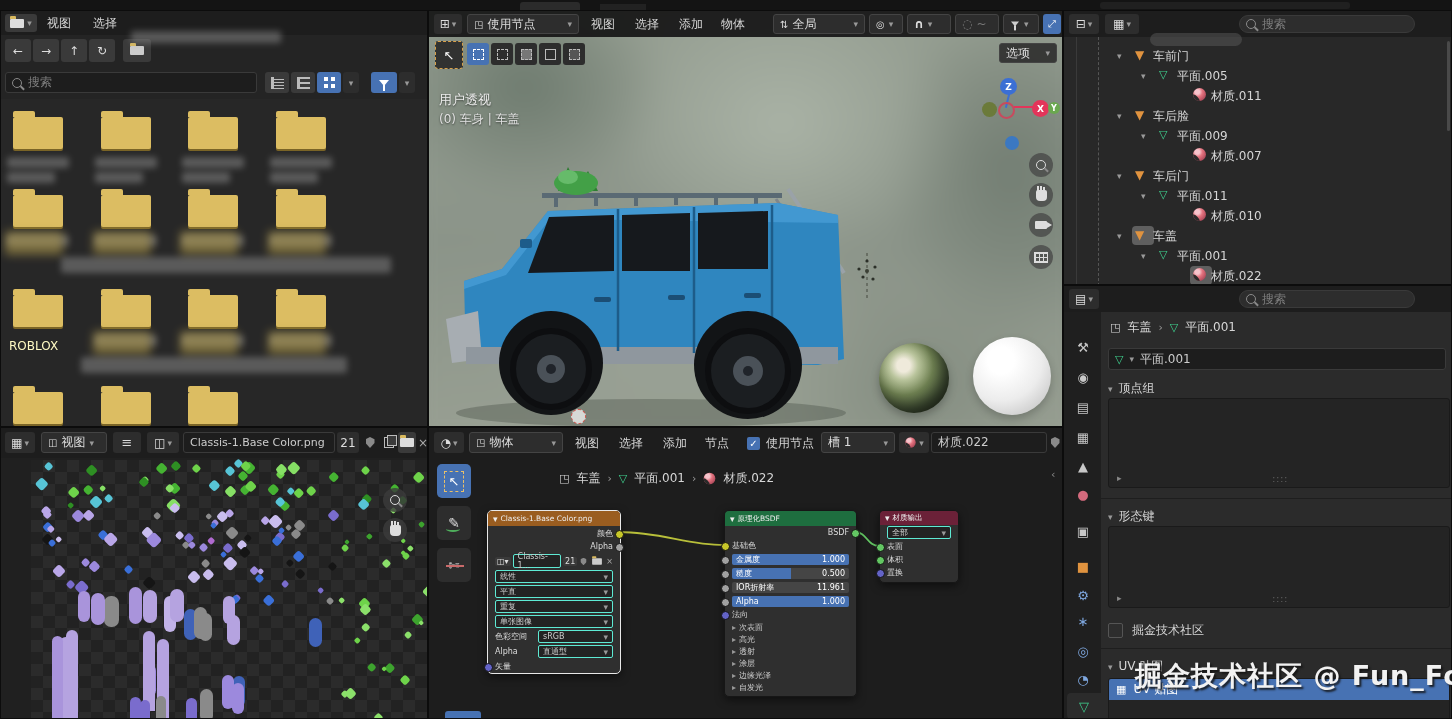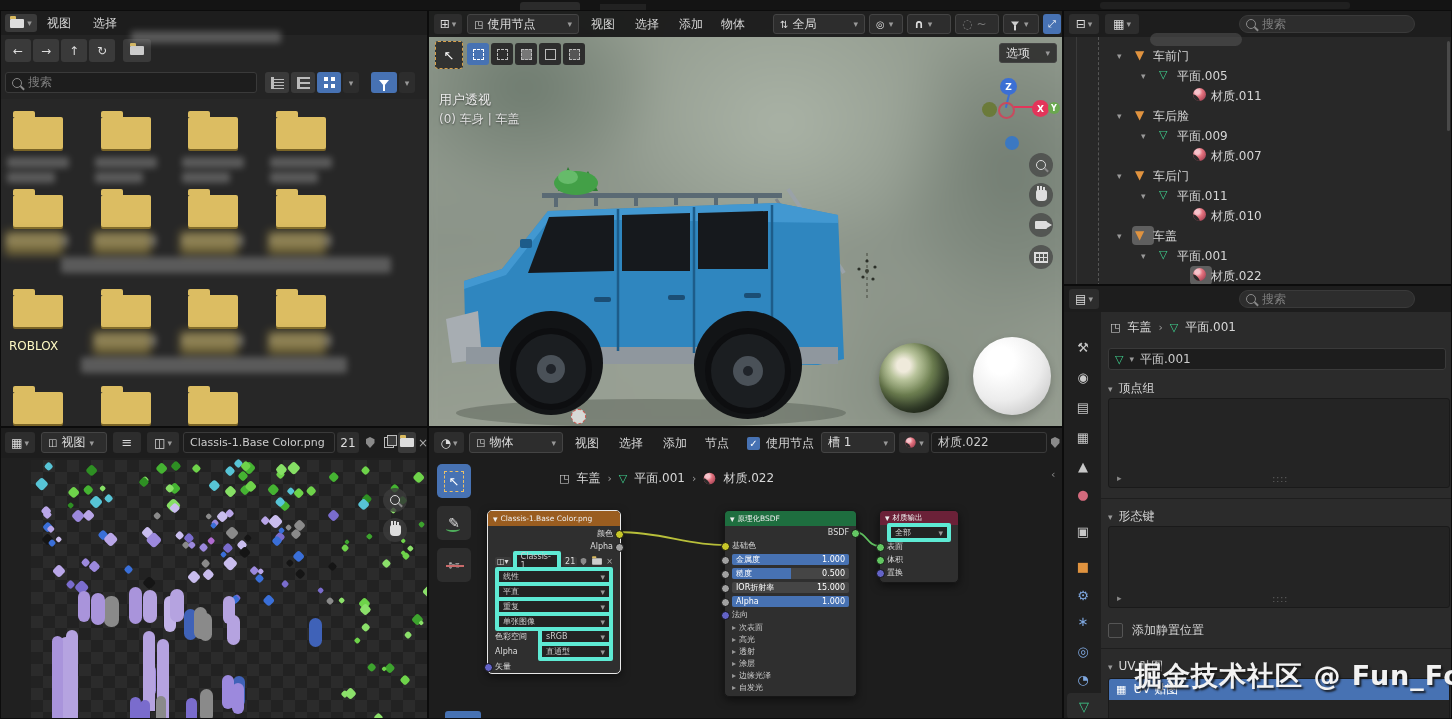--- a/index.html
+++ b/index.html
@@ -32,21 +32,21 @@
   .olrow{position:absolute;display:flex;align-items:center;gap:5px;height:18px;}
   .ollabel{color:#d6d6d6;font-size:12px;white-space:nowrap;}
   .iconbox{background:#5f5f5f;border-radius:4px;padding:1px 2px;}
   .folder{position:absolute;width:50px;height:32px;background:#dcbd62;border-radius:2px;box-shadow:0 2px 0 #7a6426;}
   .folder::before{content:"";position:absolute;top:-6px;left:0;width:22px;height:6px;background:#dcbd62;border-radius:2px 2px 0 0;}
   .blurbar{position:absolute;background:#9a9a9a;opacity:.45;filter:blur(3px);border-radius:2px;}
   .blurblob{position:absolute;background:#b7a04f;opacity:.55;filter:blur(5px);border-radius:3px;}
   .node{position:absolute;background:rgba(48,48,48,.96);border-radius:5px;box-shadow:0 3px 8px rgba(0,0,0,.5);font-size:8px;color:#ddd;}
   .nhdr{height:15px;border-radius:4px 4px 0 0;display:flex;align-items:center;gap:3px;padding:0 5px;color:#eee;font-size:7.5px;white-space:nowrap;overflow:hidden;}
   .nrow{position:relative;display:flex;align-items:center;padding:0 7px;}
-  .ndd{flex:1;background:#232323;border:4px solid #5eead4;border-radius:2px;height:11px;display:flex;align-items:center;padding:0 4px;justify-content:space-between;color:#ccc;}
+  .ndd{flex:1;background:#232323;border:1px solid #5eead4;border-radius:2px;height:11px;display:flex;align-items:center;padding:0 4px;justify-content:space-between;color:#ccc;}
   .nslider{flex:1;position:relative;background:#454545;border-radius:2px;height:11px;overflow:hidden;display:flex;align-items:center;justify-content:space-between;padding:0 4px;color:#fff;}
   .nfill{position:absolute;left:0;top:0;bottom:0;background:#4772b3;}
   .sock{position:absolute;width:7px;height:7px;border-radius:50%;border:1px solid #111;}
   .collapsed{color:#ccc;}
   .shield{width:9px;height:11px;background:#8a8a8a;clip-path:polygon(50% 0,100% 20%,100% 55%,50% 100%,0 55%,0 20%);display:inline-block;}
   .copyic{width:8px;height:9px;border:1.2px solid #bbb;position:relative;display:inline-block;}
   .copyic::after{content:"";position:absolute;left:2px;top:-3px;width:8px;height:9px;border:1.2px solid #bbb;background:#3a3a3a;}
   .hand{width:11px;height:11px;background:#ddd;border-radius:2px 2px 4px 4px;position:relative;}
   .hand::before{content:"";position:absolute;top:-4px;left:1px;width:2px;height:5px;background:#ddd;box-shadow:3px 0 #ddd,6px 1px #ddd;}
   .cam{width:12px;height:8px;background:#ddd;border-radius:1px;position:relative;}
@@ -440,21 +440,21 @@
     <div class="abs" style="left:44px;top:222px;display:flex;align-items:center;gap:6px;">
       <span class="chev">▾</span>
         <span>形态键</span>
     </div>
     <div class="abs" style="left:44px;top:240px;width:340px;height:80px;background:#242424;border:1px solid #1a1a1a;border-radius:3px;">
       <span class="abs" style="left:8px;bottom:4px;color:#888;font-size:9px;">▸</span>
       <span class="abs" style="left:48%;bottom:3px;color:#666;font-size:9px;letter-spacing:1px;">::::</span>
     </div>
     <div class="abs" style="left:44px;top:336px;display:flex;align-items:center;gap:9px;">
       <span style="width:13px;height:13px;background:#2d2d2d;border:1px solid #555;border-radius:2px;display:inline-block;"></span>
-      <span>添加静置位置</span>
+      <span>掘金技术社区</span>
     </div>
     <div class="abs" style="left:37px;top:362px;width:352px;height:1px;background:#1e1e1e;"></div>
 
     <div class="abs" style="left:44px;top:372px;display:flex;align-items:center;gap:6px;">
       <span class="chev">▾</span>
         <span>UV 贴图</span>
     </div>
     <div class="abs" style="left:44px;top:392px;width:340px;height:42px;background:#242424;border:1px solid #1a1a1a;border-radius:3px 3px 0 0;overflow:hidden;">
       <div style="height:21px;background:#4772b3;display:flex;align-items:center;gap:7px;padding:0 7px;color:#fff;">
         <span style="font-size:11px;color:#fff;">▦</span>
@@ -834,21 +834,21 @@
             <span class="nfill" style="width:50%;"></span>
             <span style="position:relative;">糙度</span>
             <span style="position:relative;">0.500</span>
           </span>
       </div>
       <div class="nrow" style="height:14px;">
         <span class="sock" style="left:-4px;top:4px;background:#a1a1a1;"></span>
         <span class="nslider">
             <span class="nfill" style="width:0;"></span>
             <span style="position:relative;">IOR折射率</span>
-            <span style="position:relative;">15.000</span>
+            <span style="position:relative;">11.961</span>
           </span>
       </div>
       <div class="nrow" style="height:14px;">
         <span class="sock" style="left:-4px;top:4px;background:#a1a1a1;"></span>
         <span class="nslider">
             <span class="nfill" style="width:100%;"></span>
             <span style="position:relative;">Alpha</span>
             <span style="position:relative;">1.000</span>
           </span>
       </div>

